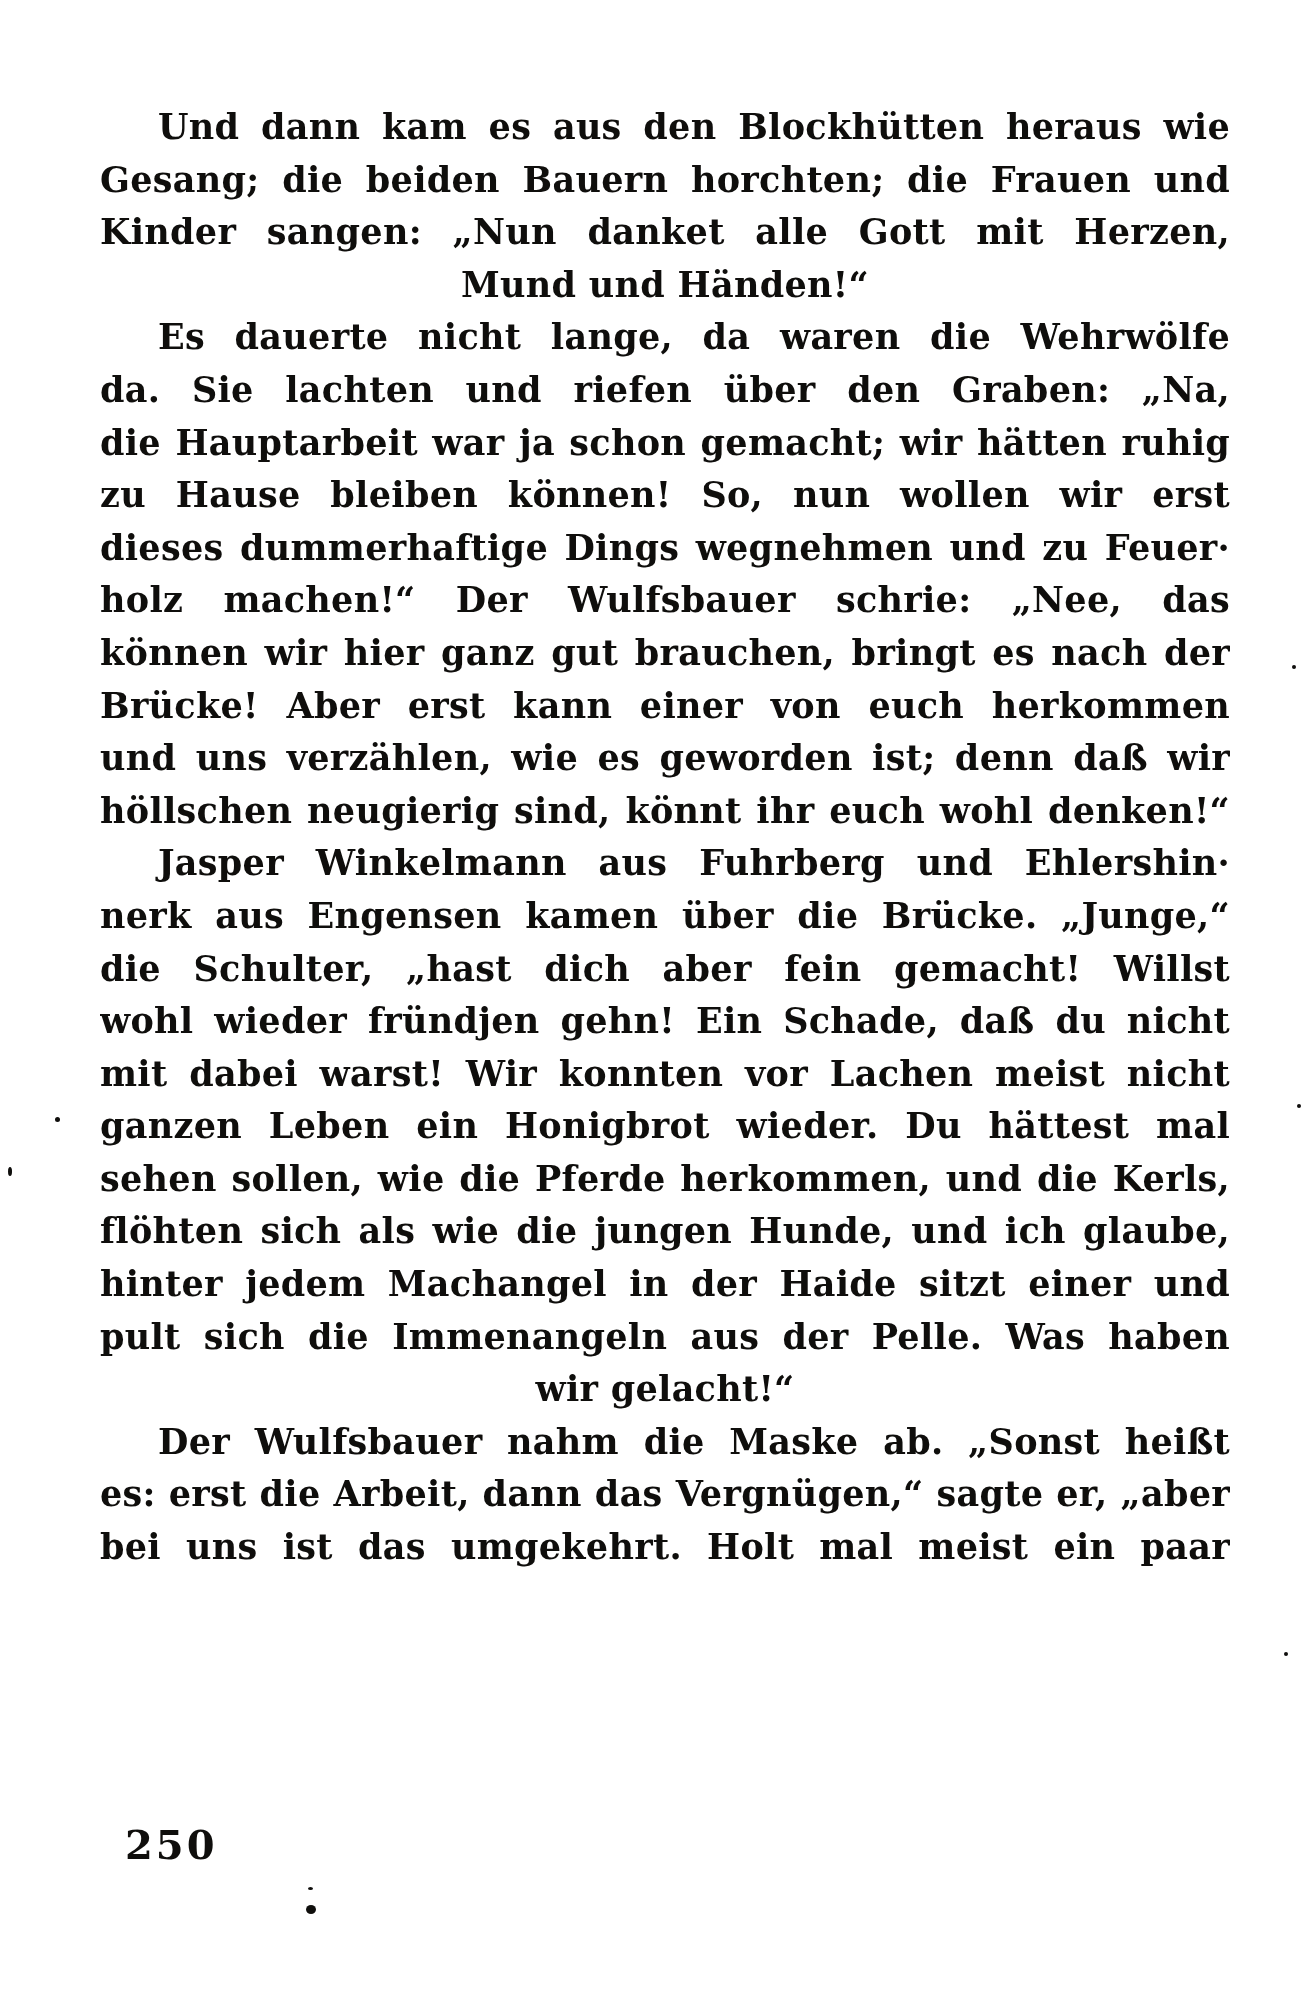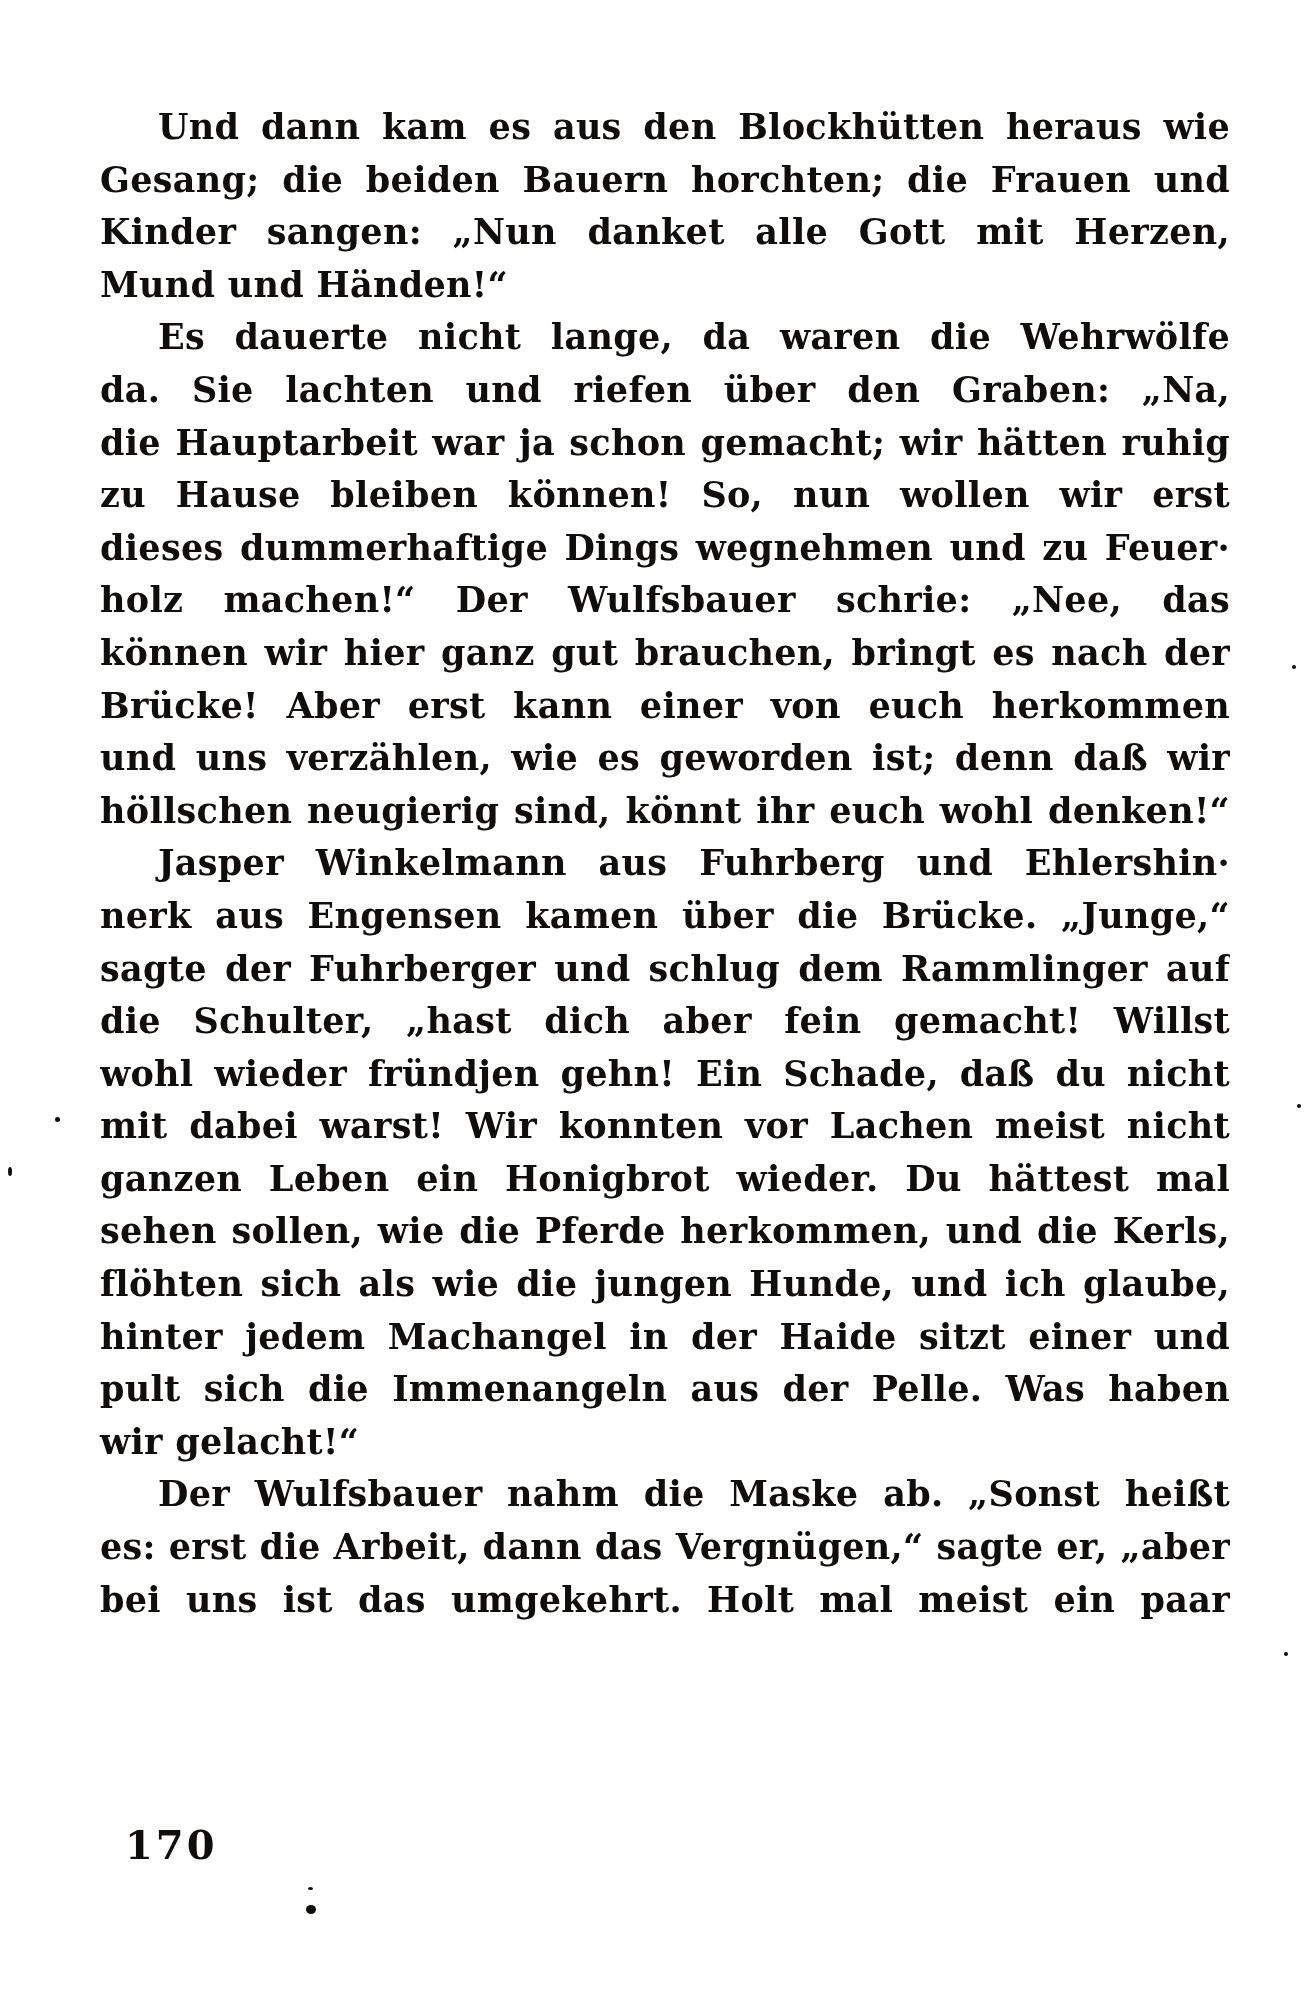--- a/index.html
+++ b/index.html
@@ -29,21 +29,21 @@
     color: var(--ink);
     font-family: "DejaVu Serif", "Liberation Serif", serif;
     font-weight: 700;
     font-size: 35px;
     letter-spacing: 0.3px;
   }
   .line {
     height: 52.6px;
     line-height: 52.6px;
     white-space: nowrap;
-    text-align: left;
+    text-align: center;
   }
   .line.fill {
     white-space: normal;
     text-align: justify;
     text-align-last: justify;
     overflow: hidden;
   }
   .line.indent {
     padding-left: 58px;
   }
@@ -84,35 +84,34 @@
       <div class="line fill">die Hauptarbeit war ja schon gemacht; wir hätten ruhig</div>
       <div class="line fill">zu Hause bleiben können! So, nun wollen wir erst</div>
       <div class="line fill">dieses dummerhaftige Dings wegnehmen und zu Feuer·</div>
       <div class="line fill">holz machen!“ Der Wulfsbauer schrie: „Nee, das</div>
       <div class="line fill">können wir hier ganz gut brauchen, bringt es nach der</div>
       <div class="line fill">Brücke! Aber erst kann einer von euch herkommen</div>
       <div class="line fill">und uns verzählen, wie es geworden ist; denn daß wir</div>
       <div class="line fill">höllschen neugierig sind, könnt ihr euch wohl denken!“</div>
       <div class="line indent fill">Jasper Winkelmann aus Fuhrberg und Ehlershin·</div>
       <div class="line fill">nerk aus Engensen kamen über die Brücke. „Junge,“</div>
-      <div class="line fill">sagte der Fuhrberger und schlug dem Rammlinger auf</div>
       <div class="line fill">die Schulter, „hast dich aber fein gemacht! Willst</div>
       <div class="line fill">wohl wieder fründjen gehn! Ein Schade, daß du nicht</div>
       <div class="line fill">mit dabei warst! Wir konnten vor Lachen meist nicht</div>
       <div class="line fill">ganzen Leben ein Honigbrot wieder. Du hättest mal</div>
       <div class="line fill">sehen sollen, wie die Pferde herkommen, und die Kerls,</div>
       <div class="line fill">flöhten sich als wie die jungen Hunde, und ich glaube,</div>
       <div class="line fill">hinter jedem Machangel in der Haide sitzt einer und</div>
       <div class="line fill">pult sich die Immenangeln aus der Pelle. Was haben</div>
       <div class="line">wir gelacht!“</div>
       <div class="line indent fill">Der Wulfsbauer nahm die Maske ab. „Sonst heißt</div>
       <div class="line fill">es: erst die Arbeit, dann das Vergnügen,“ sagte er, „aber</div>
       <div class="line fill">bei uns ist das umgekehrt. Holt mal meist ein paar</div>
     </div>
-  <div class="page-number">170</div>
+  <div class="page-number">250</div>
   <div class="speck s1"></div>
   <div class="speck s2"></div>
   <div class="speck s3"></div>
   <div class="speck s4"></div>
   <div class="speck s5"></div>
   <div class="speck s6"></div>
   <div class="speck s7"></div>
 </div>
 
 </body></html>

